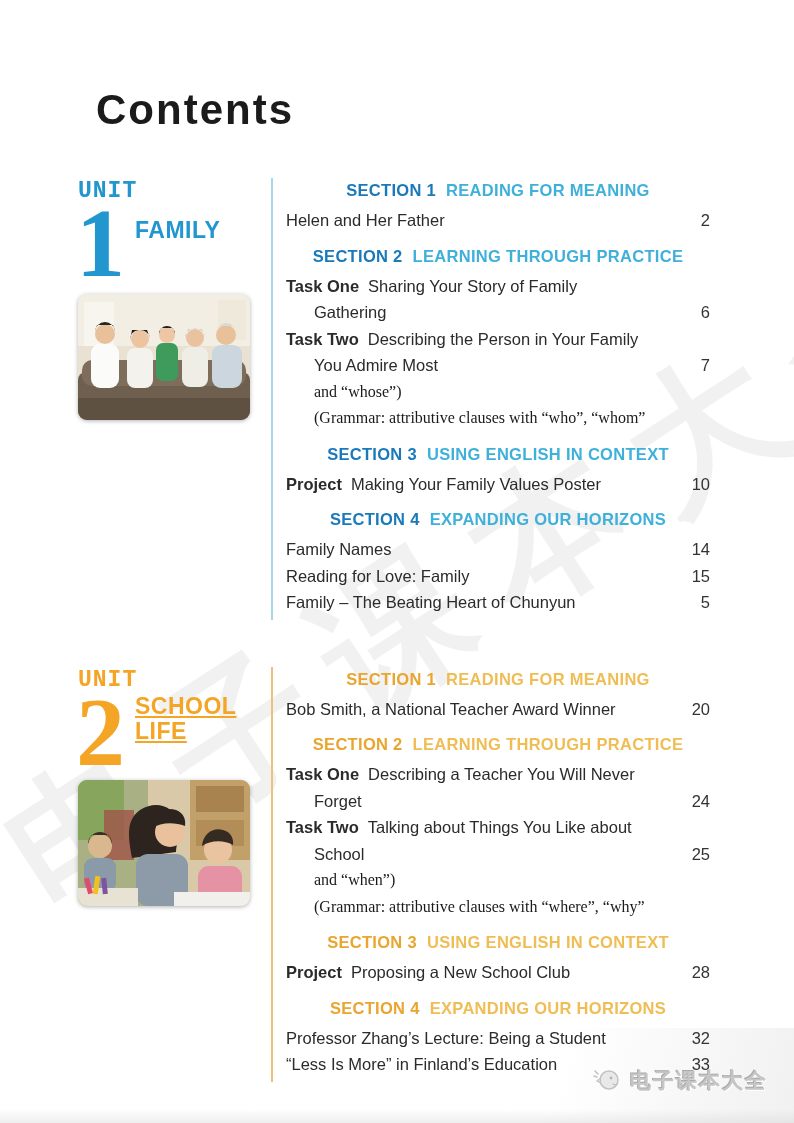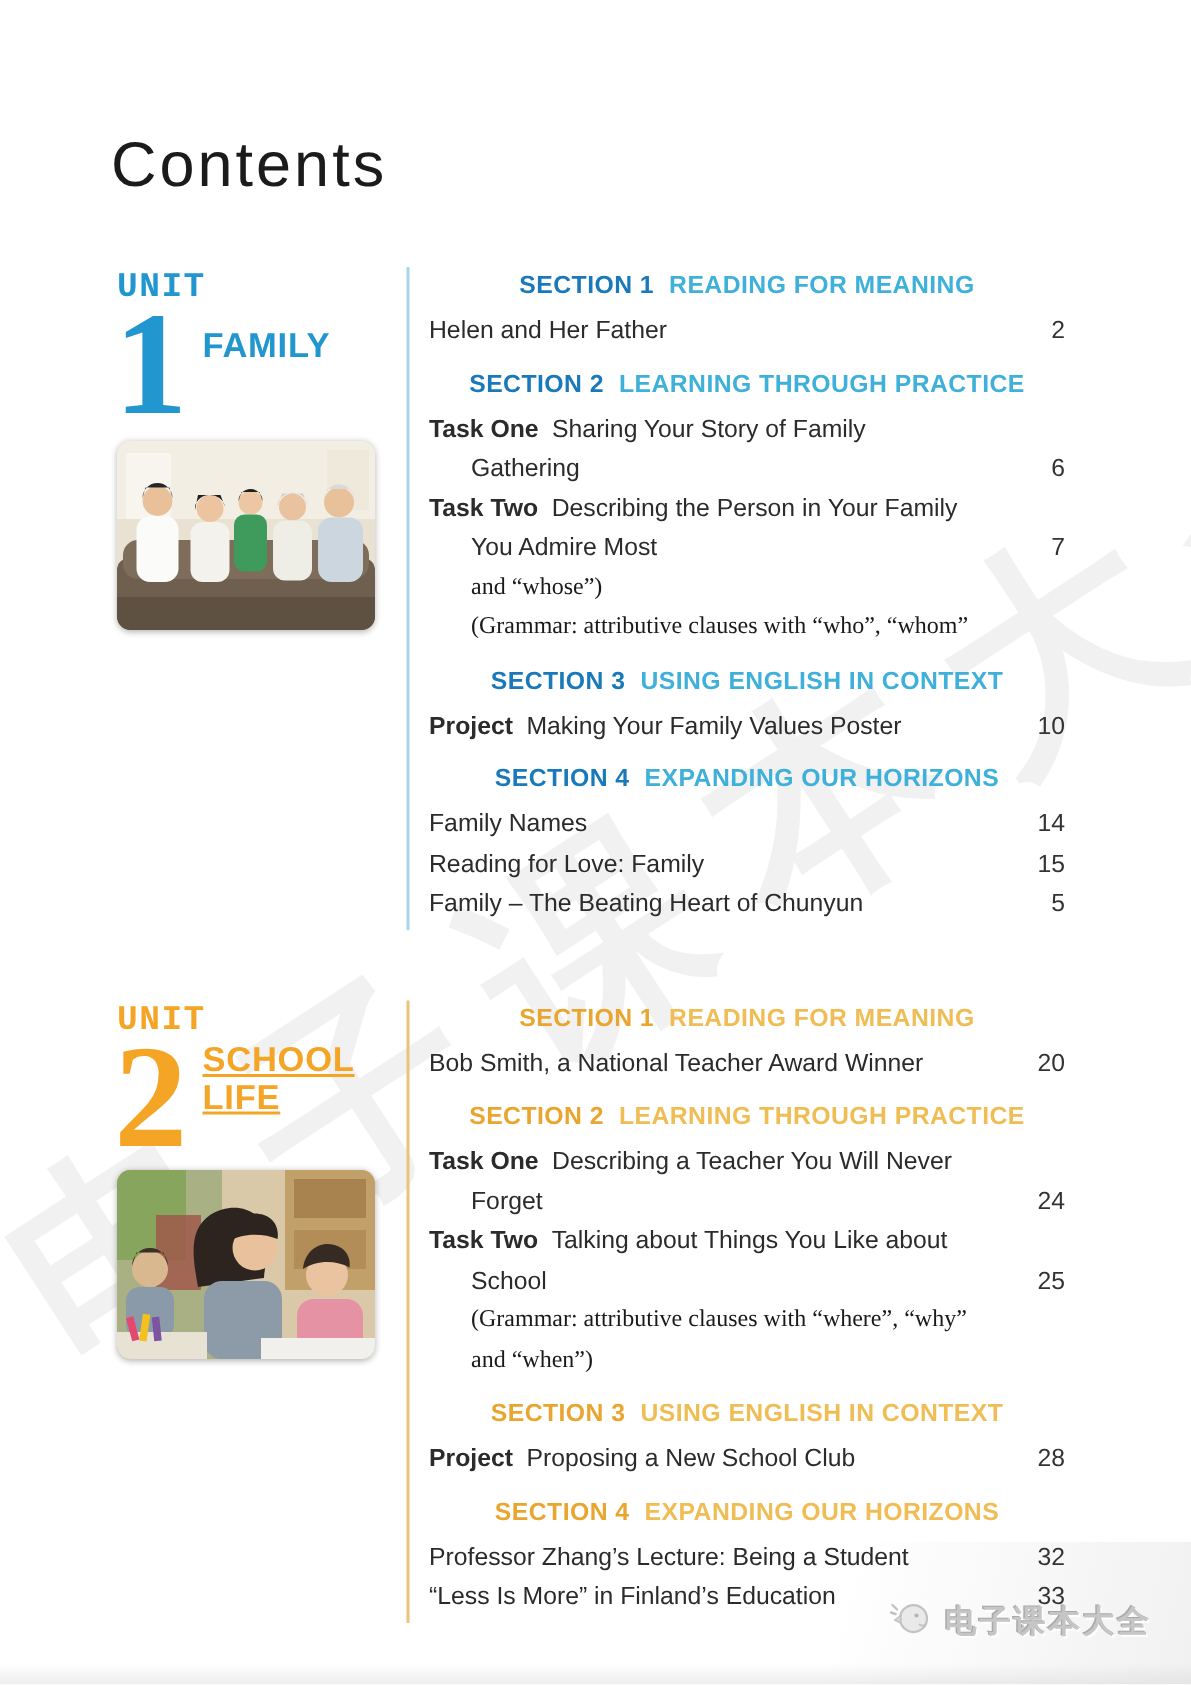--- a/index.html
+++ b/index.html
@@ -10,21 +10,21 @@
   
   .watermark{
     position:absolute;left:-30px;top:790px;white-space:nowrap;
     transform:rotate(-33deg);transform-origin:left top;
     font-family:"Liberation Serif",serif;font-weight:bold;
     font-size:150px;letter-spacing:34px;color:#000;opacity:0.05;
     pointer-events:none;z-index:0;
   }
   
   .contents-title{
-    position:absolute;left:74px;top:86px;font-size:42px;font-weight:400;
+    position:absolute;left:96px;top:86px;font-size:42px;font-weight:700;
     letter-spacing:2px;color:#1b1b1b;z-index:2;
   }
   
   .units{position:absolute;left:0;top:178px;width:794px;z-index:2;}
   .unit-row{display:flex;padding-left:78px;margin-bottom:47px;}
   .unit-left{position:relative;width:193px;flex-shrink:0;}
   .unit-word{
     font-family:Liberation Mono, monospace;font-weight:bold;font-size:23px;
     color:var(--accent);letter-spacing:1px;line-height:1;margin-top:2px;
   }
@@ -235,25 +235,25 @@
           </div>
           <div class="toc-row">
             <span class="row-text"><b class="prefix">Task Two</b>Talking about Things You Like about</span>
             <span class="row-page"></span>
           </div>
           <div class="toc-row">
             <span class="row-text indent">School</span>
             <span class="row-page">25</span>
           </div>
           <div class="toc-row grammar">
+            <span class="row-text">and “when”)</span>
+            <span class="row-page"></span>
+          </div>
+          <div class="toc-row grammar">
             <span class="row-text">(Grammar: attributive clauses with “where”, “why”</span>
-            <span class="row-page"></span>
-          </div>
-          <div class="toc-row grammar">
-            <span class="row-text">and “when”)</span>
             <span class="row-page"></span>
           </div>
           <div class="section-head"><span class="sec-label">SECTION 3</span><span class="sec-title">USING ENGLISH IN CONTEXT</span></div>
           <div class="toc-row">
             <span class="row-text"><b class="prefix">Project</b>Proposing a New School Club</span>
             <span class="row-page">28</span>
           </div>
           <div class="section-head"><span class="sec-label">SECTION 4</span><span class="sec-title">EXPANDING OUR HORIZONS</span></div>
           <div class="toc-row">
             <span class="row-text">Professor Zhang’s Lecture: Being a Student</span>

